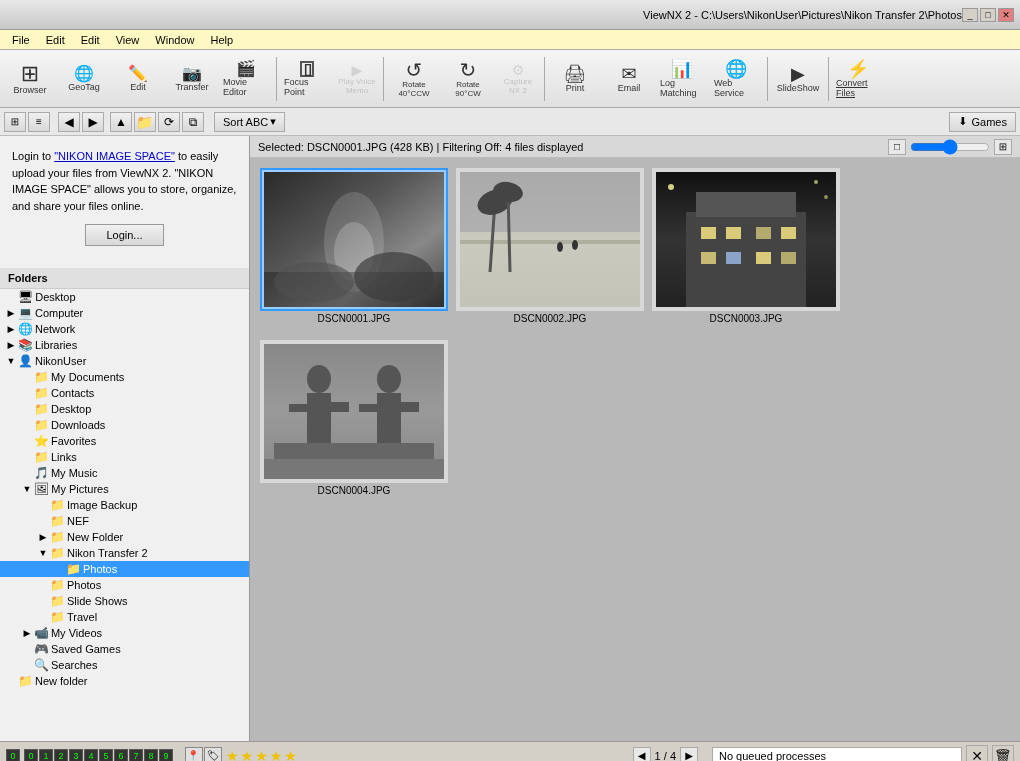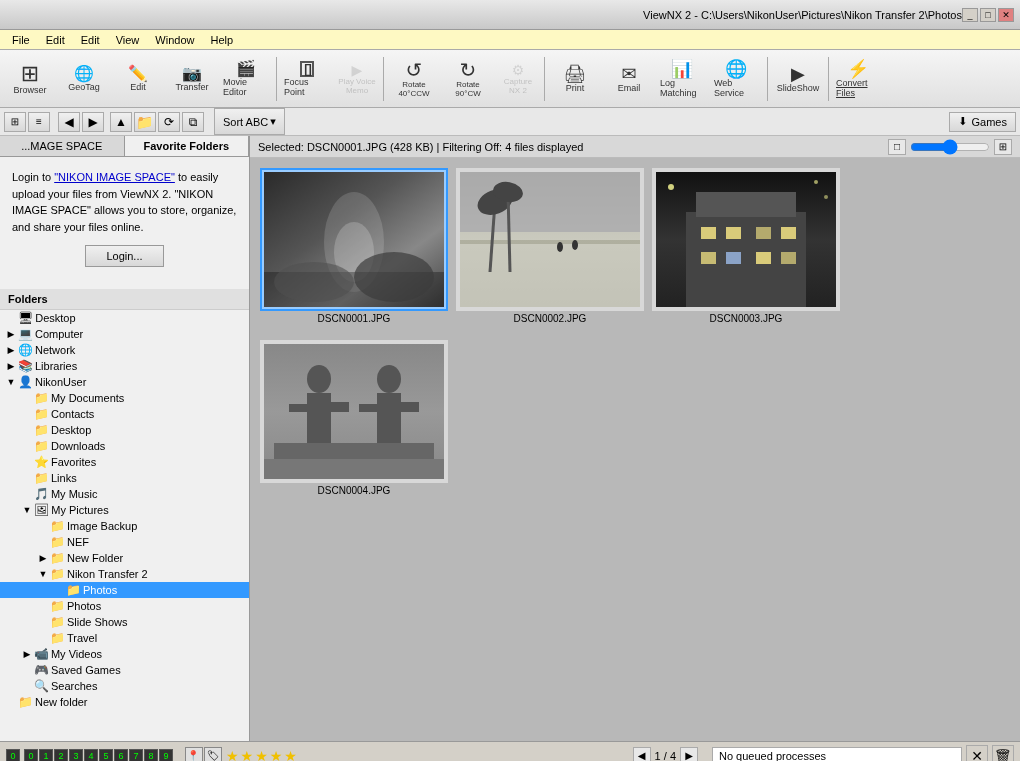--- a/index.html
+++ b/index.html
@@ -19,21 +19,21 @@
     .tb-btn { display: flex; flex-direction: column; align-items: center; justify-content: center; width: 52px; height: 52px; cursor: pointer; font-size: 9px; color: #333; border: 1px solid transparent; padding: 2px; }
     .tb-btn-icon { font-size: 22px; line-height: 1; }
     .tb-separator { width: 1px; height: 44px; background: #aaa; margin: 0 2px; }
     .tb-btn-small { display: flex; flex-direction: column; align-items: center; justify-content: center; width: 44px; height: 52px; cursor: pointer; font-size: 9px; color: #888; border: 1px solid transparent; padding: 2px; }
     .tb-btn-small .tb-btn-icon { color: #aaa; }
 
     
     #nav-bar { background: #e8e8e8; height: 28px; display: flex; align-items: center; padding: 0 4px; border-bottom: 1px solid #bbb; gap: 2px; }
     .nav-btn { width: 22px; height: 20px; border: 1px solid #aaa; background: linear-gradient(to bottom, #f0f0f0, #d8d8d8); display: flex; align-items: center; justify-content: center; cursor: pointer; font-size: 12px; }
     .view-btn { width: 22px; height: 20px; border: 1px solid #aaa; background: linear-gradient(to bottom, #f0f0f0, #d8d8d8); display: flex; align-items: center; justify-content: center; cursor: pointer; font-size: 10px; }
-    #sort-btn { border: 1px solid #aaa; background: linear-gradient(to bottom, #f0f0f0, #d8d8d8); padding: 2px 8px; cursor: pointer; font-size: 11px; display: flex; align-items: center; gap: 2px; margin-left: 8px; height: 27px; justify-content: space-between; }
+    #sort-btn { border: 1px solid #aaa; background: linear-gradient(to bottom, #f0f0f0, #d8d8d8); padding: 2px 8px; cursor: pointer; font-size: 11px; display: flex; align-items: center; gap: 2px; margin-left: 8px; height: 20px; justify-content: space-between; }
     #filter-btn { margin-left: auto; border: 1px solid #aaa; background: linear-gradient(to bottom, #f0f0f0, #d8d8d8); padding: 2px 8px; cursor: pointer; font-size: 11px; display: flex; align-items: center; gap: 4px; height: 20px; }
 
     
     #main { display: flex; height: calc(761px - 22px - 20px - 58px - 28px - 28px); }
 
     
     #left-panel { width: 250px; min-width: 250px; border-right: 1px solid #999; display: flex; flex-direction: column; background: #f0f0f0; }
     #panel-tabs { display: flex; border-bottom: 1px solid #999; }
     .panel-tab { flex: 1; padding: 4px 8px; font-size: 11px; cursor: pointer; text-align: center; background: #d8d8d8; border-right: 1px solid #999; }
     .panel-tab.active { background: #f0f0f0; font-weight: bold; }
@@ -195,24 +195,20 @@
   </div>
   <div id="filter-btn">
     <span>⬇</span>
     <span>Games</span>
   </div>
 </div>
 
 <div id="main" style="height: 605px;">
 
   <div id="left-panel">
-    <div id="panel-tabs">
-      <div class="panel-tab">...MAGE SPACE</div>
-      <div class="panel-tab active">Favorite Folders</div>
-    </div>
     <div id="nikon-space">
       <p>Login to <a href="#">"NIKON IMAGE SPACE"</a> to easily upload your files from ViewNX 2. "NIKON IMAGE SPACE" allows you to store, organize, and share your files online.</p>
       <button id="login-btn">Login...</button>
     </div>
     <div id="folders-section">
       <div id="folders-label">Folders</div>
       <div id="folder-tree-scroll">
 
         <div id="tree-container">
             <div class="tree-item" style="padding-left: 4px;">

